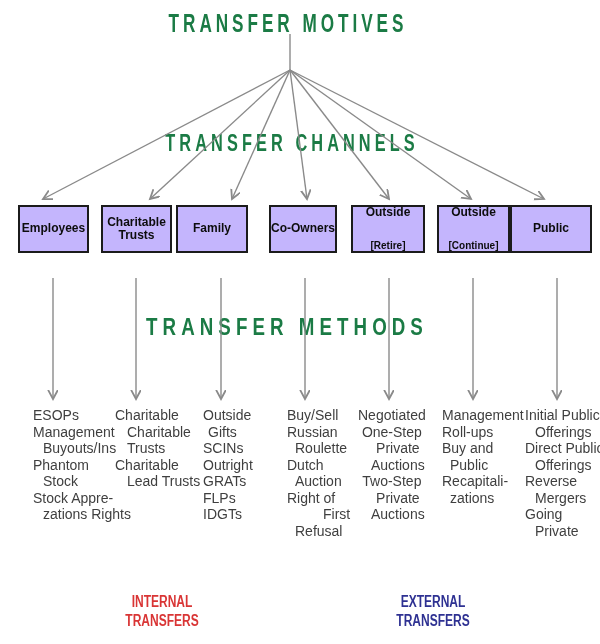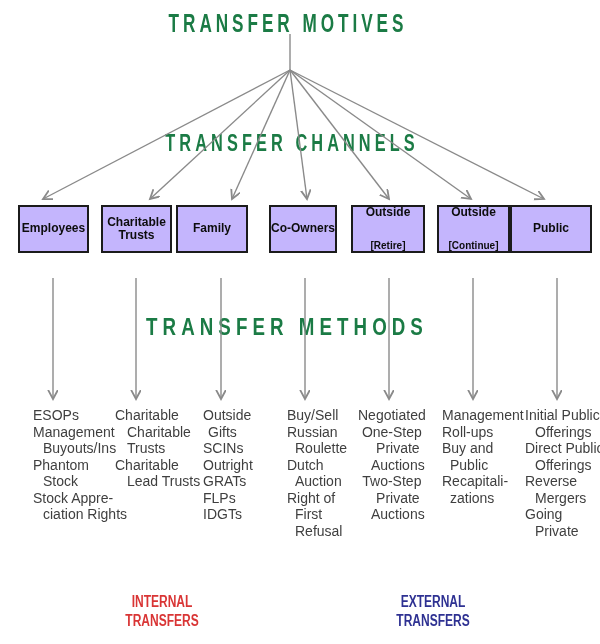--- a/index.html
+++ b/index.html
@@ -82,21 +82,21 @@
       </div>
     </div>
   <div id="methods">
       <div class="mcol" style="left: 33px; color: rgb(63, 63, 63);">
         <div class="ln">ESOPs</div>
         <div class="ln">Management</div>
         <div class="ln" style="padding-left: 10px;">Buyouts/Ins</div>
         <div class="ln">Phantom</div>
         <div class="ln" style="padding-left: 10px;">Stock</div>
         <div class="ln">Stock Appre-</div>
-        <div class="ln" style="padding-left: 10px;">ciation Rights</div>
+        <div class="ln" style="padding-left: 10px;">zations Rights</div>
       </div>
       <div class="mcol" style="left: 115px; color: rgb(63, 63, 63);">
         <div class="ln">Charitable</div>
         <div class="ln" style="padding-left: 12px;">Charitable</div>
         <div class="ln" style="padding-left: 12px;">Trusts</div>
         <div class="ln">Charitable</div>
         <div class="ln" style="padding-left: 12px;">Lead Trusts</div>
       </div>
       <div class="mcol" style="left: 203px; color: rgb(63, 63, 63);">
         <div class="ln">Outside</div>
@@ -107,21 +107,21 @@
         <div class="ln">FLPs</div>
         <div class="ln">IDGTs</div>
       </div>
       <div class="mcol" style="left: 287px; color: rgb(63, 63, 63);">
         <div class="ln">Buy/Sell</div>
         <div class="ln">Russian</div>
         <div class="ln" style="padding-left: 8px;">Roulette</div>
         <div class="ln">Dutch</div>
         <div class="ln" style="padding-left: 8px;">Auction</div>
         <div class="ln">Right of</div>
-        <div class="ln" style="padding-left: 8px;">First</div>
+        <div class="ln" style="padding-left: 8px; margin-left: 28px;">First</div>
         <div class="ln" style="padding-left: 8px;">Refusal</div>
       </div>
       <div class="mcol" style="left: 358px; color: rgb(63, 63, 63); text-align: center;">
         <div class="ln">Negotiated</div>
         <div class="ln">One-Step</div>
         <div class="ln" style="padding-left: 12px;">Private</div>
         <div class="ln" style="padding-left: 12px;">Auctions</div>
         <div class="ln">Two-Step</div>
         <div class="ln" style="padding-left: 12px;">Private</div>
         <div class="ln" style="padding-left: 12px;">Auctions</div>

